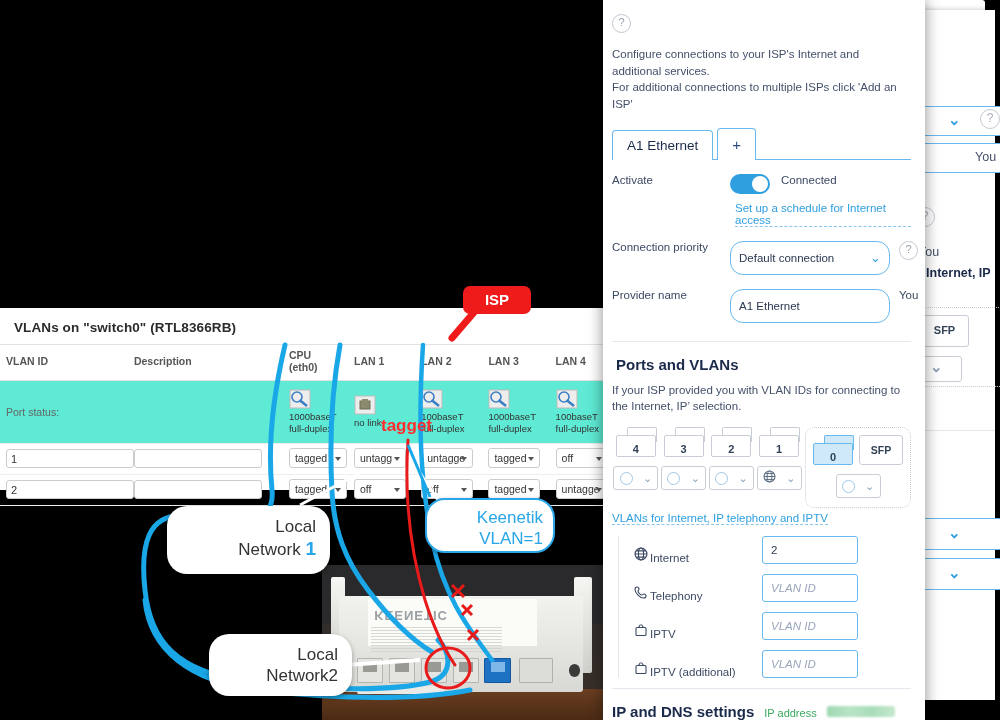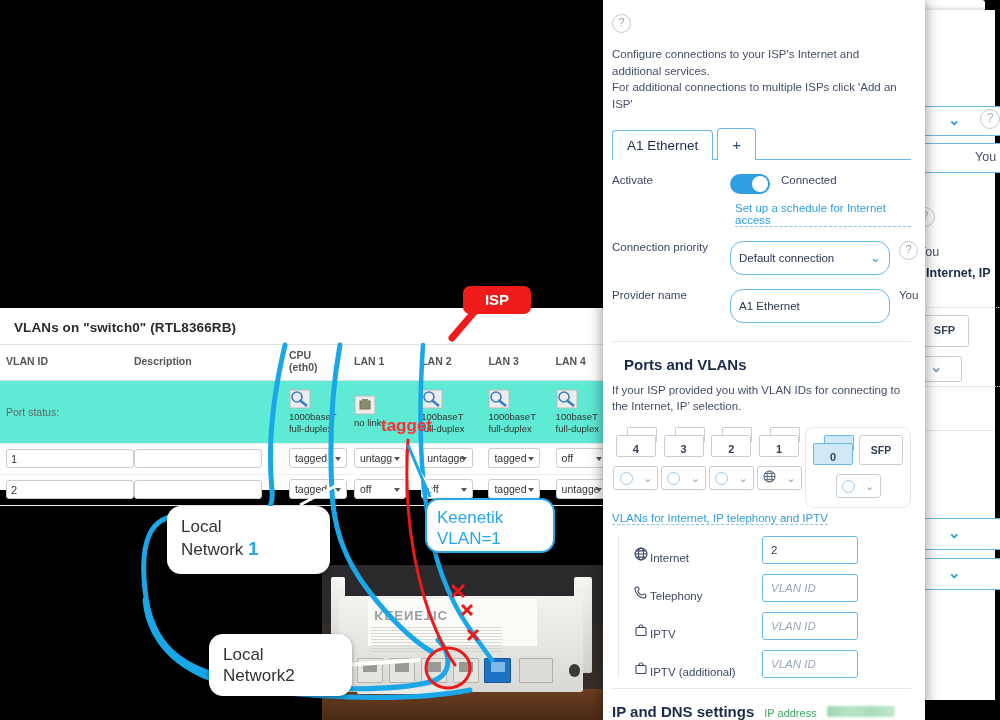--- a/index.html
+++ b/index.html
@@ -117,22 +117,22 @@
   .ph-sfp{
     position:absolute;width:11%;height:15%;background:#ddddd8;border:1px solid #b0b0ab;
     border-radius:1px;
   }
   .ph-pwr{position:absolute;width:4%;height:8%;border-radius:50%;background:#3a3a38;}
   .ph-foot{position:absolute;background:#eaeae6;border-radius:2px;}
 
   
   .ann{position:absolute;left:0;top:0;width:1000px;height:720px;pointer-events:none;}
   .callout{
-    position:absolute;background:#fff;border-radius:14px;box-shadow:0 2px 5px rgba(0,0,0,.35);
-    text-align:left;font-size:17px;color:#333;line-height:1.25;padding:10px 14px;
+    position:absolute;background:#fff;border-radius:20px;box-shadow:0 2px 5px rgba(0,0,0,.35);
+    text-align:right;font-size:17px;color:#333;line-height:1.25;padding:10px 14px;
     box-sizing:border-box;
   }
   .callout.blue-b{border:2.5px solid #29a6e8;}
   .callout .hl{color:#29a6e8;font-weight:bold;font-size:19px;}
   .callout.cyan-text{color:#29a6e8;font-size:17px;}
   .isp-bub{
     position:absolute;left:463px;top:286px;width:68px;height:28px;background:#ef1b1b;
     border-radius:7px;color:#fff;font-size:15px;font-weight:bold;text-align:center;
     line-height:28px;
   }
@@ -183,21 +183,21 @@
     align-items:center;justify-content:space-between;
   }
   .ctrl .chev{color:#2f9fe0;font-size:13px;}
   .ctrl.w1{width:160px;flex:0 0 160px;}
   .hintq{
     margin-left:9px;width:17px;height:17px;border:1.3px solid #c3c9d2;border-radius:50%;
     color:#9aa2ae;font-size:11px;text-align:center;line-height:15px;flex:0 0 17px;
   }
   .you{font-size:11.5px;color:#3c4963;margin-left:9px;}
   .hr{height:1px;background:#e4e8ee;margin:18px 0 0 0;}
-  .dlg h3{margin:14px 0 9px 12px;font-size:15px;color:#1b2a4a;font-weight:bold;}
+  .dlg h3{margin:14px 0 9px 4px;font-size:15px;color:#1b2a4a;font-weight:bold;}
   .dlg .sub{font-size:11.5px;color:#44506a;line-height:1.45;margin:0 0 12px 0;}
 
   .ports{display:flex;align-items:flex-start;gap:0;}
   .pgroup{display:flex;flex-direction:column;align-items:center;width:51px;}
   .pjack{
     width:40px;height:30px;position:relative;
   }
   .pjack .shell{
     position:absolute;left:0;bottom:0;width:40px;height:22px;border:1.3px solid #c9ced6;
     border-radius:2px;background:#fff;box-sizing:border-box;

